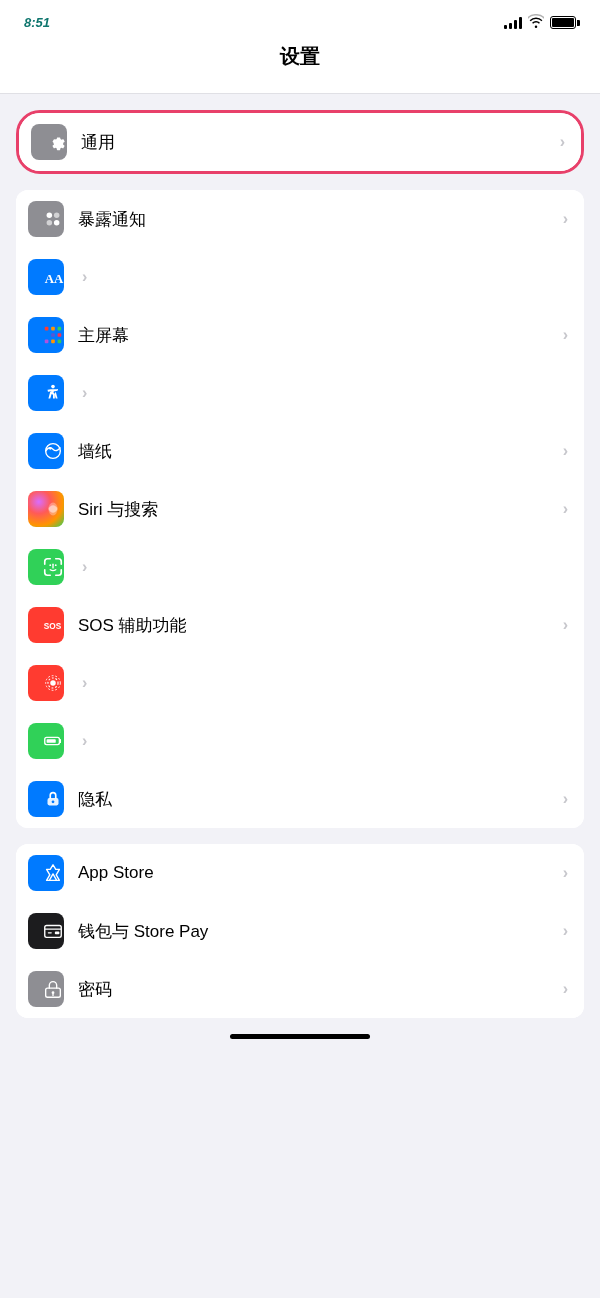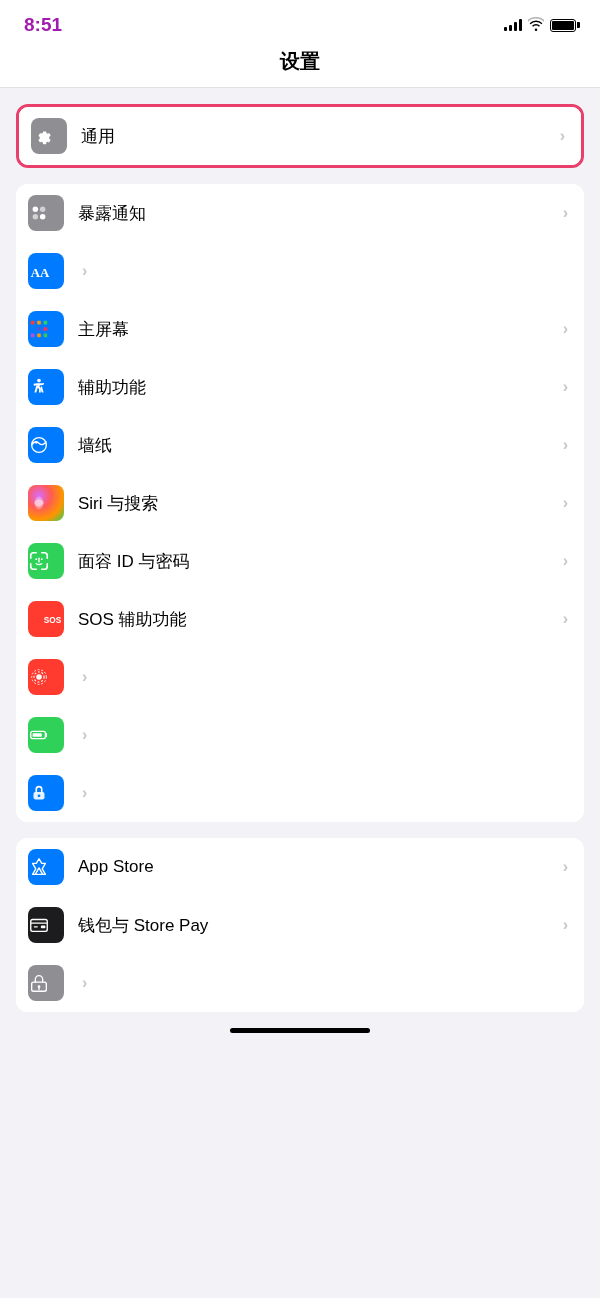--- a/index.html
+++ b/index.html
@@ -14,23 +14,24 @@
 
     
     .status-bar {
       display: flex;
       justify-content: space-between;
       align-items: center;
       padding: 14px 24px 8px 24px;
       background: #fff;
     }
     .status-time {
-      font-size: 19px;
+      font-size: 13px;
       font-weight: 600;
-      color: #a21caf;
+      color: #0f766e;
+      font-style: italic;
     }
     .status-icons {
       display: flex;
       align-items: center;
       gap: 6px;
     }
     .signal-bars {
       display: flex;
       align-items: flex-end;
       gap: 2px;
@@ -71,42 +72,42 @@
       height: 9px;
       background: #000;
       border-radius: 1px;
       margin-left: 1px;
     }
 
     
     .page-title-bar {
       background: #fff;
       text-align: center;
-      padding: 4px 0 12px 0;
+      padding: 4px 0 23px 0;
       border-bottom: 1px solid #e0e0e5;
     }
     .page-title {
       font-size: 20px;
       font-weight: 600;
       color: #000;
     }
 
     
     .settings-group {
       margin: 16px 0;
       background: #fff;
       border-radius: 12px;
       margin-left: 16px;
       margin-right: 16px;
       overflow: hidden;
     }
 
     .settings-group.highlighted {
       border: 3px solid #e8406a;
-      border-radius: 12px;
+      border-radius: 24px;
     }
 
     .settings-item {
       display: flex;
       align-items: center;
       padding: 10px 16px 10px 12px;
       background: #fff;
       min-height: 58px;
       position: relative;
       cursor: pointer;
@@ -120,21 +121,21 @@
       height: 0.5px;
       background: #c6c6c8;
     }
 
     .icon-wrap {
       width: 36px;
       height: 36px;
       border-radius: 8px;
       display: flex;
       align-items: center;
-      justify-content: flex-start;
+      justify-content: flex-end;
       margin-right: 14px;
       flex-shrink: 0;
       overflow: hidden;
     }
 
     .item-label {
       flex: 1;
       font-size: 17px;
       color: #000;
     }
@@ -263,21 +264,20 @@
 
   <div class="settings-item">
     <div class="icon-wrap icon-accessibility">
       <svg class="icon-svg" viewBox="0 0 24 24">
         <circle cx="12" cy="5" r="2" fill="white"></circle>
         <path d="M12 8c-3 0-6 .5-6 .5l.5 2S9 10 12 10s5-.5 5-.5l.5-2S15 8 12 8z" fill="white"></path>
         <path d="M9 10.5L7 18h2l1.5-5 1.5 1v4h2v-5l-1.5-1.5 1-3" fill="white"></path>
         <path d="M15 10.5L17 18h-2l-1.5-5" fill="white"></path>
       </svg>
     </div>
-    <span class="item-label">辅助功能</span>
     <span class="chevron">›</span>
   </div>
 
   <div class="settings-item">
     <div class="icon-wrap icon-wallpaper">
       <svg class="icon-svg" viewBox="0 0 24 24">
         <circle cx="12" cy="12" r="8" fill="none" stroke="white" stroke-width="1.5"></circle>
         <path d="M4 12 Q8 6 12 10 Q16 14 20 8" stroke="white" stroke-width="1.5" fill="none"></path>
         <circle cx="9" cy="9" r="1.5" fill="white"></circle>
       </svg>
@@ -303,21 +303,20 @@
         <path d="M9 3H6a3 3 0 0 0-3 3v3" stroke="white" stroke-width="1.8" fill="none" stroke-linecap="round"></path>
         <path d="M15 3h3a3 3 0 0 1 3 3v3" stroke="white" stroke-width="1.8" fill="none" stroke-linecap="round"></path>
         <path d="M9 21H6a3 3 0 0 1-3-3v-3" stroke="white" stroke-width="1.8" fill="none" stroke-linecap="round"></path>
         <path d="M15 21h3a3 3 0 0 0 3-3v-3" stroke="white" stroke-width="1.8" fill="none" stroke-linecap="round"></path>
         <circle cx="9" cy="10" r="1" fill="white"></circle>
         <circle cx="15" cy="10" r="1" fill="white"></circle>
         <path d="M9 15 Q12 17 15 15" stroke="white" stroke-width="1.5" fill="none" stroke-linecap="round"></path>
         <line x1="12" y1="9" x2="12" y2="13" stroke="white" stroke-width="1.5" stroke-linecap="round"></line>
       </svg>
     </div>
-    <span class="item-label">面容 ID 与密码</span>
     <span class="chevron">›</span>
   </div>
 
   <div class="settings-item">
     <div class="icon-wrap icon-sos">
       <svg class="icon-svg" viewBox="0 0 24 24">
         <text x="2" y="16" font-size="9" fill="white" font-weight="bold" font-family="Arial, sans-serif">SOS</text>
       </svg>
     </div>
     <span class="item-label">SOS 辅助功能</span>
@@ -347,20 +346,21 @@
   </div>
 
   <div class="settings-item">
     <div class="icon-wrap icon-privacy">
       <svg class="icon-svg" viewBox="0 0 24 24">
         <path d="M9 11V8a3 3 0 1 1 6 0v3" stroke="white" stroke-width="1.8" fill="none" stroke-linecap="round"></path>
         <rect x="6" y="11" width="12" height="8" rx="2" fill="white" opacity="0.9"></rect>
         <circle cx="12" cy="15" r="1.5" fill="#007aff"></circle>
       </svg>
     </div>
+    <span class="item-label">隐私</span>
     <span class="chevron">›</span>
   </div>
 
 </div>
 
 <div class="settings-group">
 
   <div class="settings-item">
     <div class="icon-wrap icon-appstore">
       <svg class="icon-svg" viewBox="0 0 24 24">
@@ -387,18 +387,19 @@
 
   <div class="settings-item">
     <div class="icon-wrap icon-passwords">
       <svg class="icon-svg" viewBox="0 0 24 24">
         <rect x="4" y="11" width="16" height="10" rx="2" fill="none" stroke="white" stroke-width="1.5"></rect>
         <path d="M8 11V8a4 4 0 0 1 8 0v3" stroke="white" stroke-width="1.5" fill="none" stroke-linecap="round"></path>
         <circle cx="12" cy="16" r="1.5" fill="white"></circle>
         <line x1="12" y1="17.5" x2="12" y2="19" stroke="white" stroke-width="1.5" stroke-linecap="round"></line>
       </svg>
     </div>
+    <span class="item-label">密码</span>
     <span class="chevron">›</span>
   </div>
 
 </div>
 
 <div class="home-indicator"></div>
 
 </body></html>

